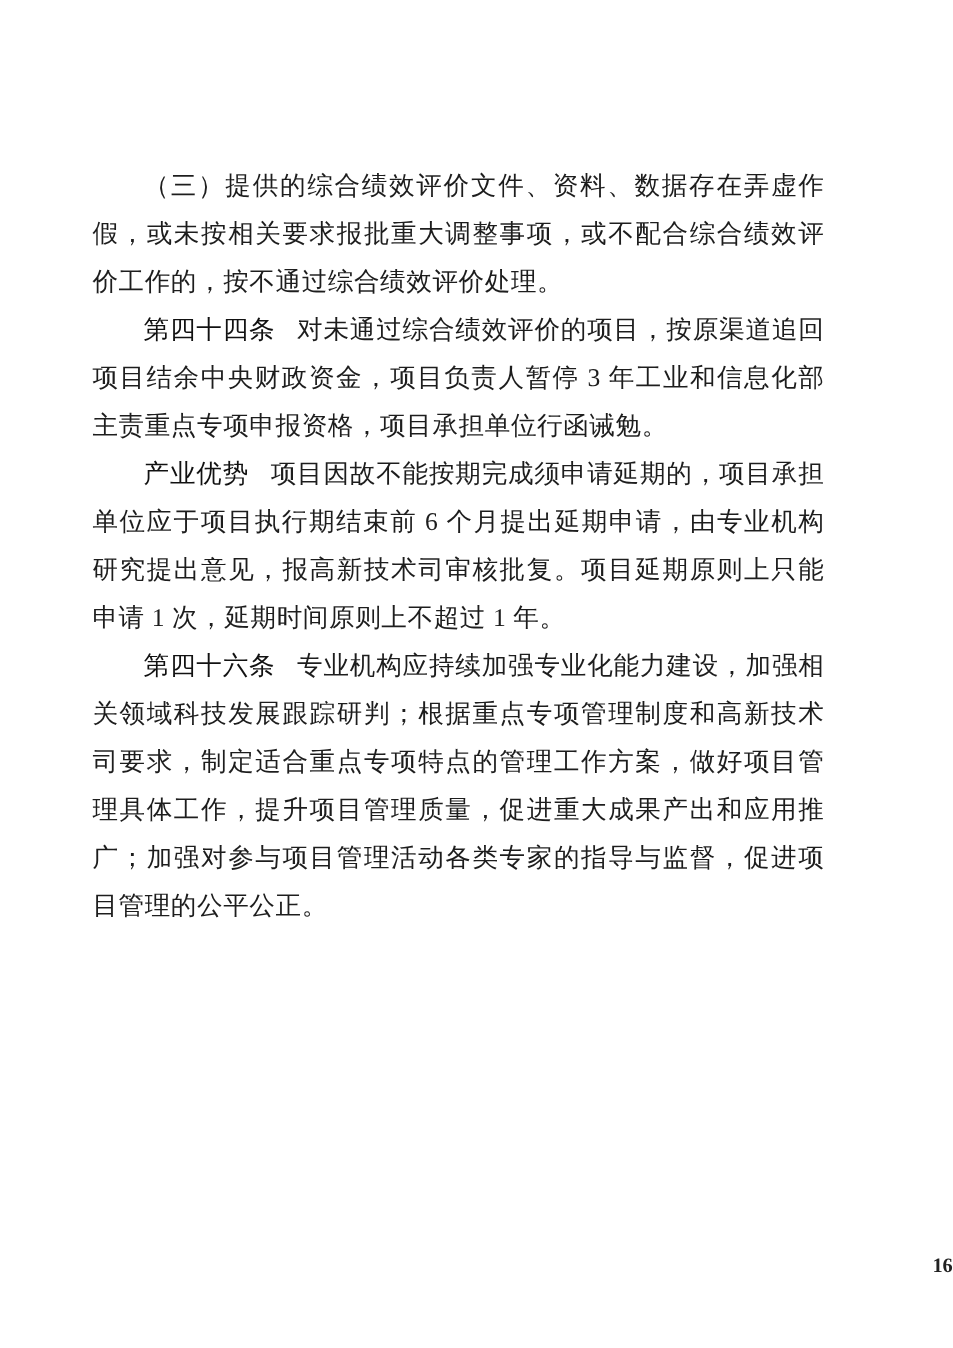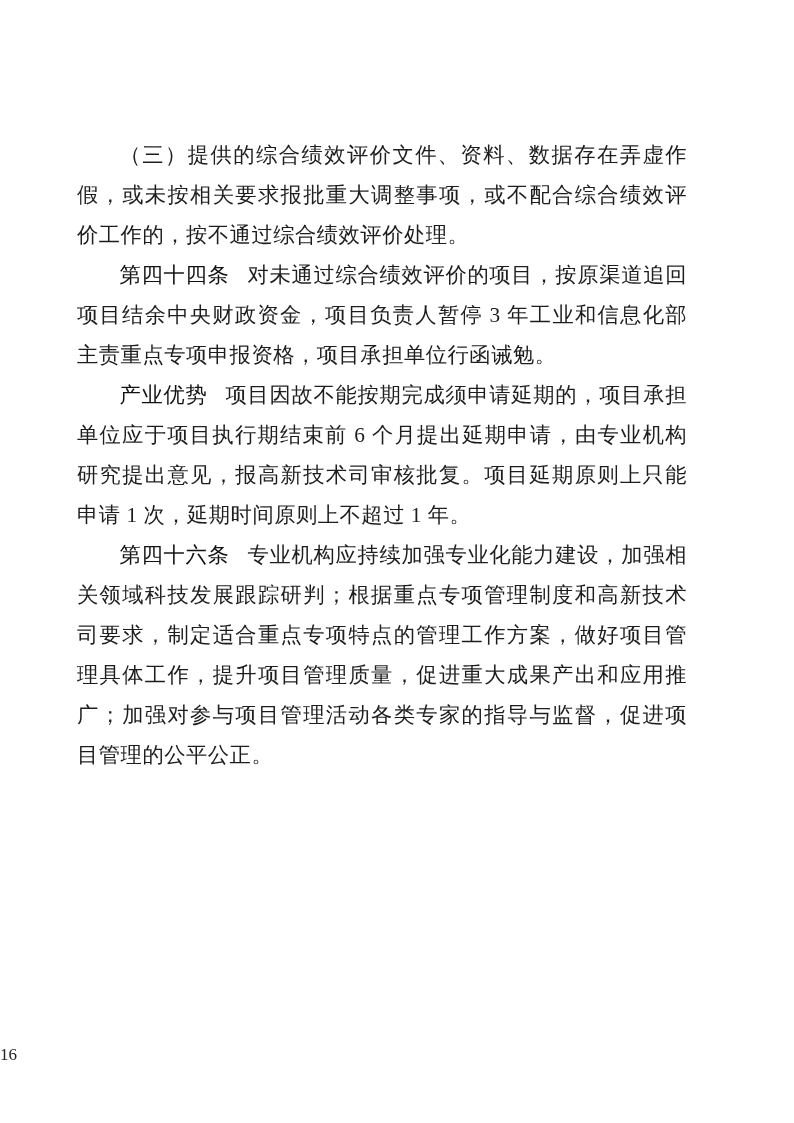--- a/index.html
+++ b/index.html
@@ -34,21 +34,22 @@
   .art-num {
     font-weight: normal;
     margin-right: 0.85em;
     color: #111111;
   }
   .page-footer {
     position: absolute;
     left: 0;
     bottom: 58px;
     width: 100%;
-    text-align: left;
+    text-align: right;
+    font-weight: bold;
   }
   .page-number {
     font-size: 17px;
     color: #222222;
     font-family: "Liberation Serif", serif;
   }
 </style>
 </head>
 <body>
 

